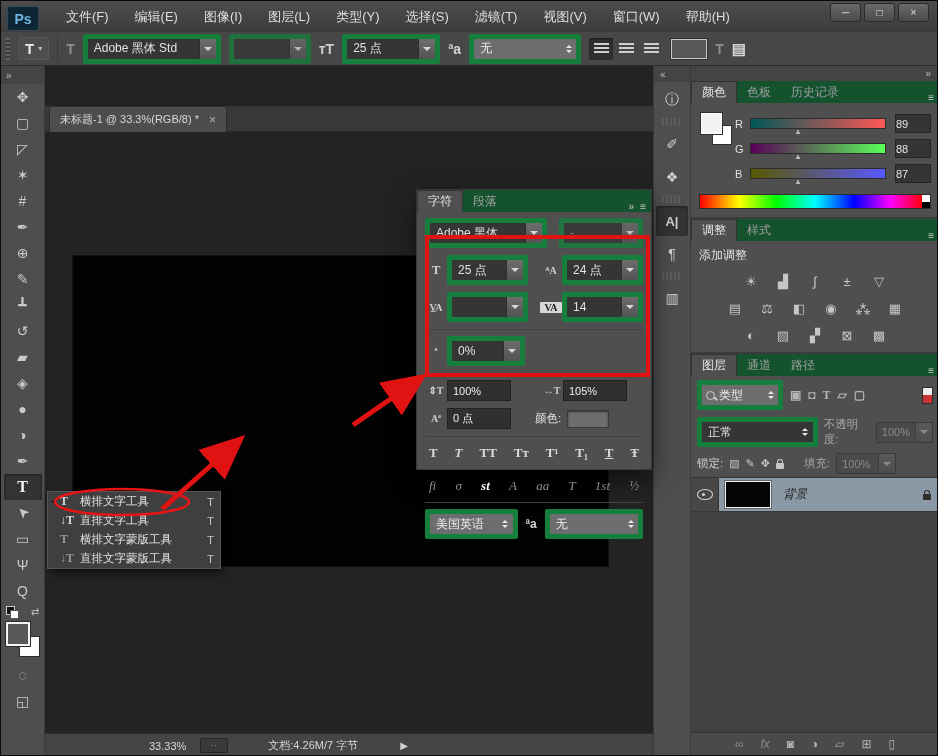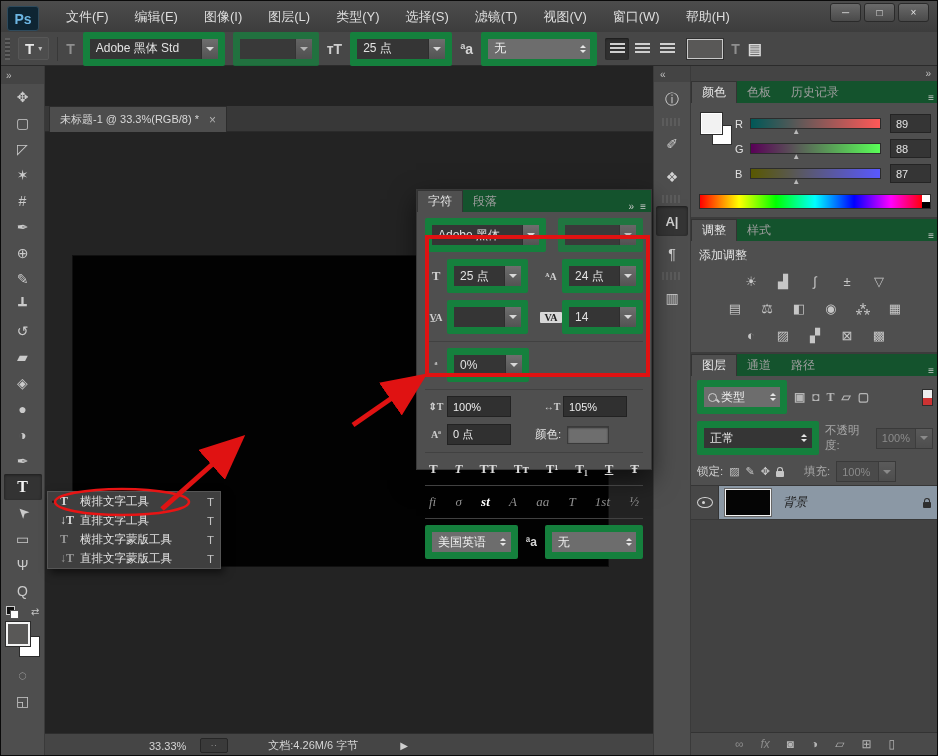--- a/index.html
+++ b/index.html
@@ -17,21 +17,21 @@
   .winbtn{width:29px;height:17px;background:linear-gradient(#6a6a6a,#4a4a4a);border:1px solid #2a2a2a;border-radius:3px;
           color:#e5e5e5;font-size:10px;display:flex;align-items:center;justify-content:center;}
   
   #optionsbar{left:0;top:31px;width:938px;height:34px;background:#474747;border-bottom:1px solid #2b2b2b;
               display:flex;align-items:center;gap:8px;padding-left:4px;box-sizing:border-box;}
   .grip{width:5px;height:22px;background:repeating-linear-gradient(to bottom,#5f5f5f 0 2px,#3c3c3c 2px 4px);}
   .optsep{width:1px;height:24px;background:#383838;}
   .optbtn{display:flex;align-items:center;gap:4px;padding:2px 6px;border:1px solid #575757;border-radius:2px;background:#4d4d4d;}
   .tglyph{font-weight:bold;font-size:15px;color:#e8e8e8;}
   .dimglyph{color:#8f8f8f;font-weight:bold;font-size:14px;}
-  .sel{display:flex;align-items:center;height:20px;background:#353535;border:7px solid #15803d;border-radius:2px;}
+  .sel{display:flex;align-items:center;height:20px;background:#353535;border:5px solid #15803d;border-radius:2px;}
   .sel .val{padding:0 6px;white-space:nowrap;overflow:hidden;color:#e2e2e2;font-size:12px;}
   .ddbtn{width:16px;height:100%;margin-left:auto;background:linear-gradient(#6e6e6e,#535353);border-left:1px solid #2e2e2e;
          display:flex;align-items:center;justify-content:center;}
   .ddbtn::after{content:"";border:4px solid transparent;border-top-color:#d8d8d8;margin-top:4px;}
   .sel.light{background:#6d6d6d;}
   .sel.light .val{color:#f0f0f0;}
   .udbtn{width:15px;height:100%;margin-left:auto;display:flex;flex-direction:column;align-items:center;justify-content:center;}
   .udbtn::before{content:"";border:3.5px solid transparent;border-bottom-color:#e6e6e6;margin-bottom:2px;}
   .udbtn::after{content:"";border:3.5px solid transparent;border-top-color:#e6e6e6;}
   .alignbox{display:flex;gap:1px;}
@@ -116,21 +116,21 @@
   #cp-bg{position:absolute;left:13px;top:14px;width:18px;height:18px;background:#fff;border:1px solid #2e2e2e;}
   #sliders{flex:1;}
   .srow{display:flex;align-items:center;height:25px;}
   .srow .lab{width:15px;color:#e0e0e0;font-size:11px;}
   .sbar{flex:1;height:9px;position:relative;border:1px solid #2c2c2c;}
   .g-r{background:linear-gradient(to right,rgb(0,88,87),rgb(255,88,87));}
   .g-g{background:linear-gradient(to right,rgb(89,0,87),rgb(89,255,87));}
   .g-b{background:linear-gradient(to right,rgb(89,88,0),rgb(89,88,255));}
   .thumb{position:absolute;left:32%;top:8px;color:#b9b9b9;font-size:8px;}
   .cval{width:34px;height:17px;margin-left:9px;background:#353535;border:1px solid #242424;color:#e4e4e4;
-        font-size:11px;display:flex;align-items:center;padding-left:5px;}
+        font-size:11px;display:flex;align-items:center;}
   #spectrum{position:relative;height:13px;margin:4px 8px 8px;border:1px solid #2c2c2c;
     background:linear-gradient(to right,#f00,#ff0 17%,#0f0 33%,#0ff 50%,#00f 67%,#f0f 83%,#f00 97%);}
   #spec-w{position:absolute;right:0;top:0;width:8px;height:100%;background:#fff;}
   #spec-k{position:absolute;right:0;bottom:0;width:8px;height:6px;background:#000;}
   
   #adjbody{padding:4px 6px 8px;}
   #adj-heading{font-size:12px;color:#e2e2e2;padding:2px 2px 8px;}
   .adjrow{display:flex;justify-content:center;gap:9px;margin-bottom:9px;}
   .adj-icon{width:23px;height:18px;display:flex;align-items:center;justify-content:center;color:#c6c6c6;font-size:13px;}
   
@@ -346,21 +346,21 @@
         <span class="fly-mark"></span>
         <span class="fly-glyph">↓T</span>
         <span>直排文字蒙版工具</span>
         <span class="fly-sc">T</span>
       </div>
     </div>
 
     <div id="statusbar">
       <span id="status-zoom">33.33%</span>
       <span id="status-opts">··</span>
-      <span id="status-doc">文档:4.26M/6 字节</span>
+      <span id="status-doc">文档:4.26M/7 字节</span>
       <span id="status-arrow">▶</span>
     </div>
   </div>
 
   <div id="strip" class="abs">
     <div id="strip-head">
         <span>«</span>
       </div>
     <div class="strip-icon">
         <span>ⓘ</span>

